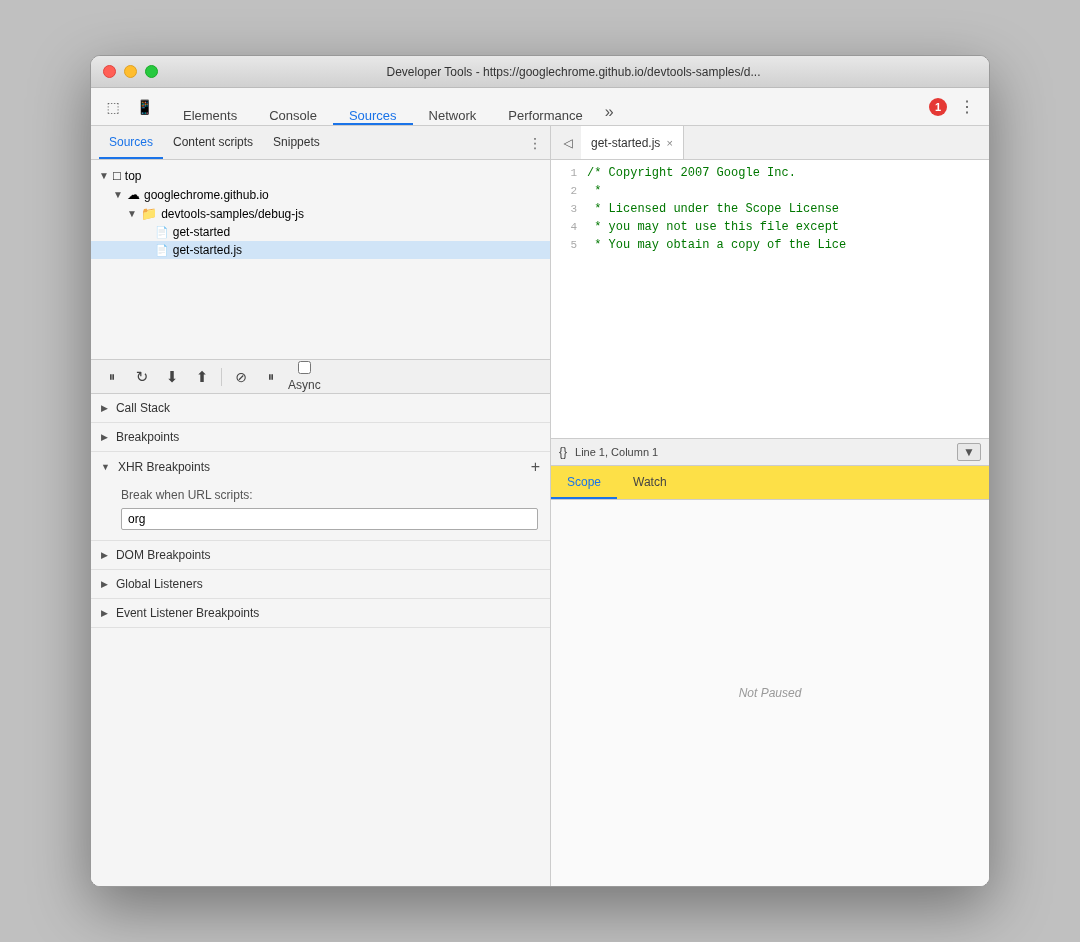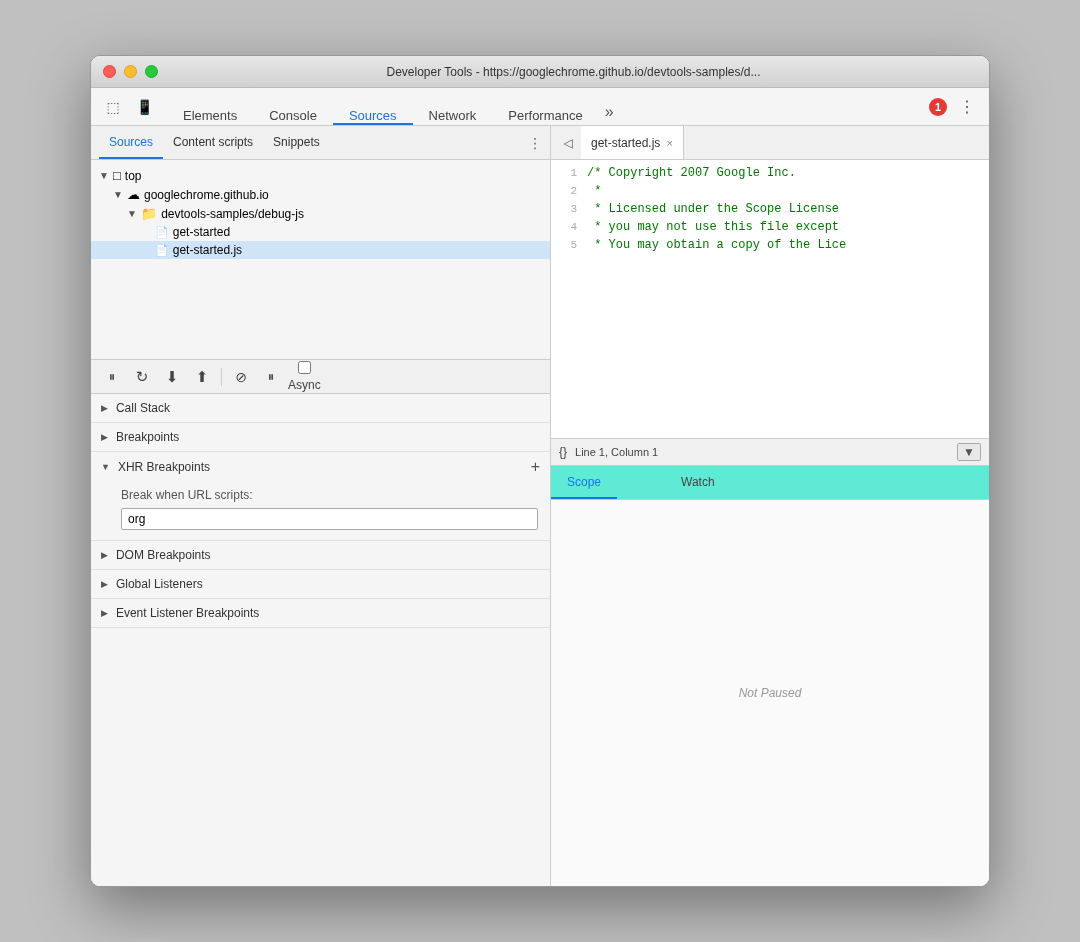--- a/index.html
+++ b/index.html
@@ -461,24 +461,23 @@
 
     
     .scope-watch-panel {
       height: 420px;
       overflow-y: auto;
       background: #fafafa;
     }
 
     .scope-watch-tabs {
       display: flex;
-      background: #5eead4;
+      background: #fde047;
       border-bottom: 1px solid #ccc;
       height: 34px;
-      gap: 48px;
     }
 
     .scope-tab {
       padding: 0 16px;
       font-size: 12px;
       display: flex;
       align-items: center;
       cursor: pointer;
       color: #444;
       border-bottom: 2px solid transparent;

